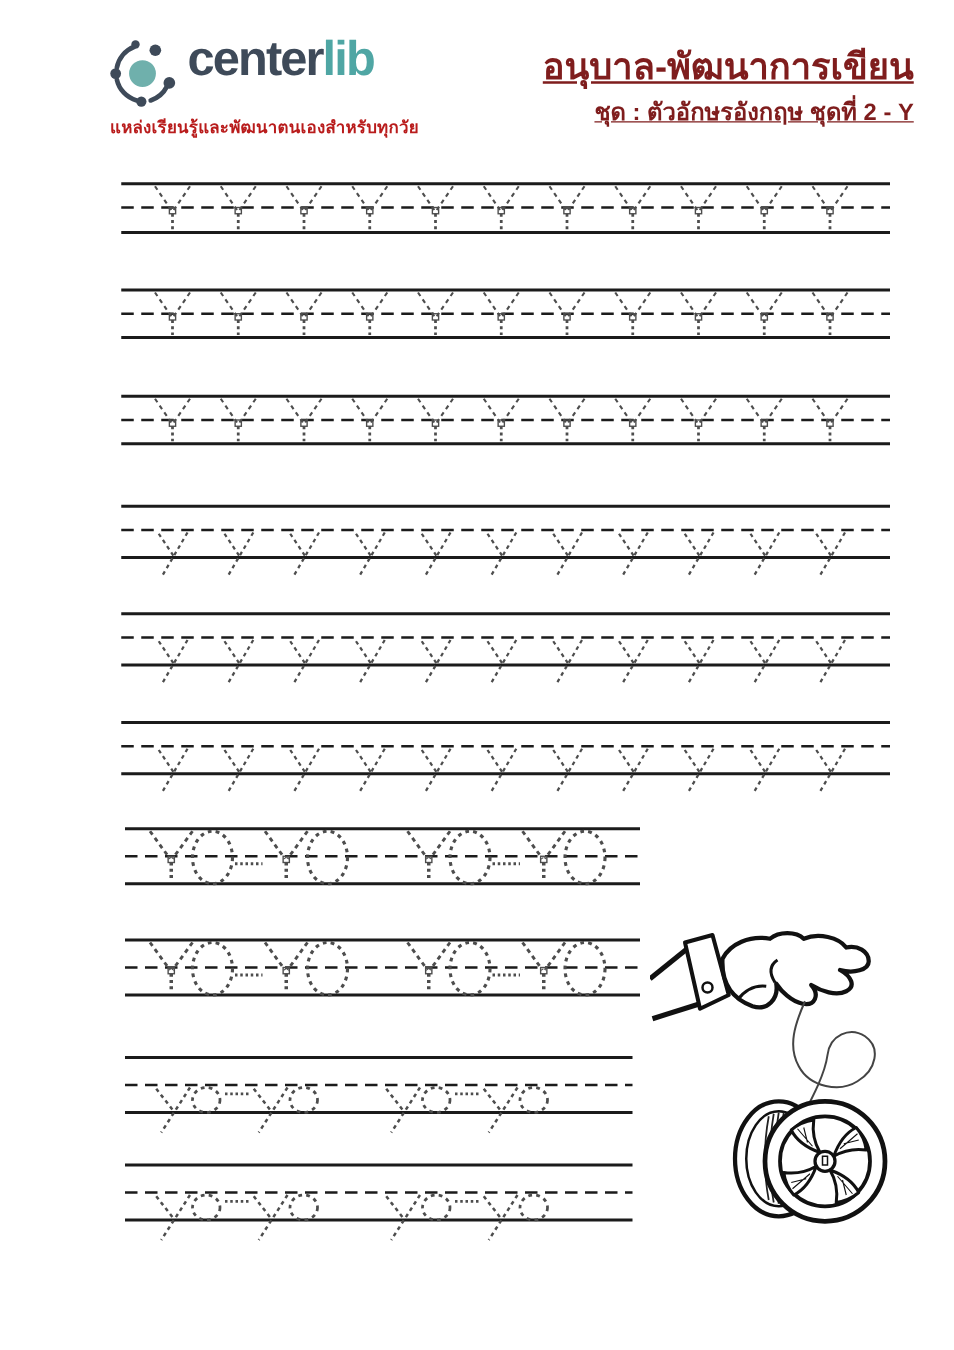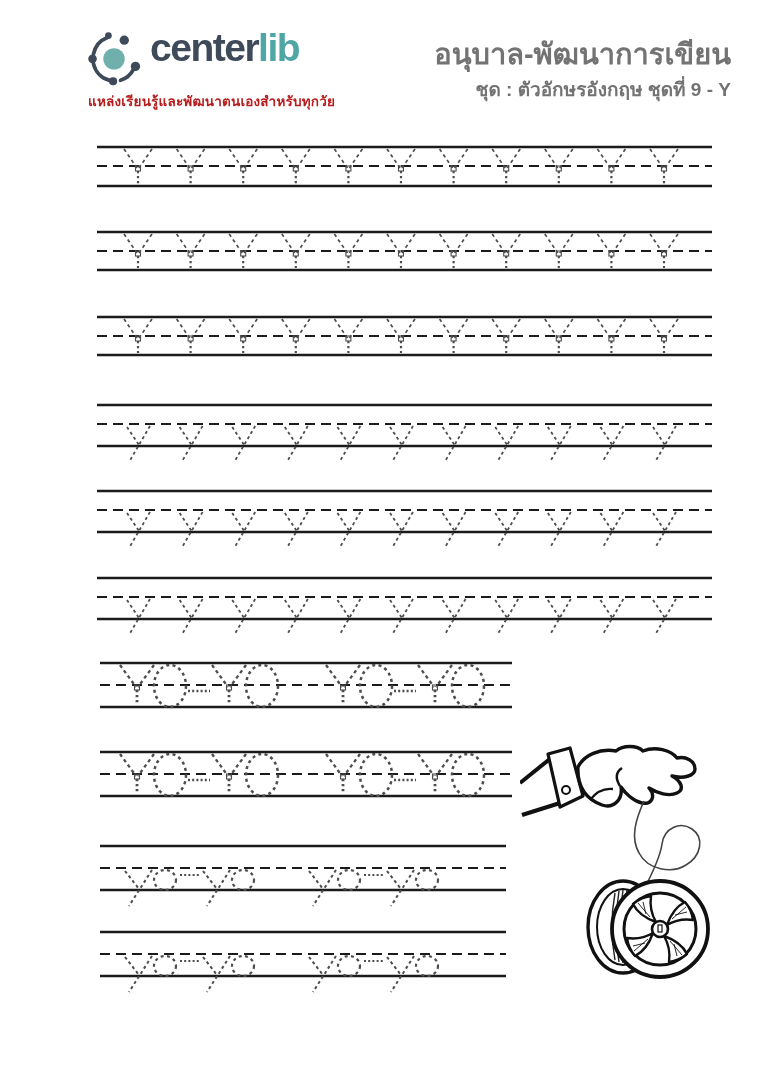--- a/index.html
+++ b/index.html
@@ -8,21 +8,21 @@
     font-family:"Liberation Sans", sans-serif;
   }
   .page{position:absolute;inset:0;}
   
   .logo-row{position:absolute;left:86px;top:28px;display:flex;align-items:flex-start;gap:8px;}
   .logo-icon{width:56px;height:58px;flex:0 0 auto;}
   .logo-text{font-size:39px;font-weight:700;letter-spacing:-1.5px;line-height:1;}
   .logo-text .primary{color:#3E4A59;}
   .logo-text .secondary{color:#4FA6A4;}
   .tagline{position:absolute;left:88px;top:90px;font-size:13.5px;font-weight:600;color:#b91c1c;letter-spacing:.2px;}
-  .titles{position:absolute;right:32px;top:38px;text-align:right;color:#737373;}
+  .titles{position:absolute;right:32px;top:38px;text-align:right;color:#7f1d1d;text-decoration:underline;}
   .title-main{font-size:29px;font-weight:700;line-height:1.15;}
   .title-sub{font-size:19px;font-weight:700;margin-top:3px;}
   
   #practice-svg{position:absolute;left:0;top:0;}
   #illustration{position:absolute;left:520px;top:743px;}
 </style>
 </head>
 <body>
 
 <div class="page">
@@ -40,21 +40,21 @@
       <circle cx="53" cy="41" r="5" fill="#3E4A59"></circle>
     </svg>
     <div class="logo-text">
       <span class="primary">center</span><span class="secondary">lib</span>
     </div>
   </div>
   <div class="tagline">แหล่งเรียนรู้และพัฒนาตนเองสำหรับทุกวัย</div>
 
   <div class="titles">
     <div class="title-main">อนุบาล-พัฒนาการเขียน</div>
-    <div class="title-sub">ชุด : ตัวอักษรอังกฤษ ชุดที่ 9 - Y</div>
+    <div class="title-sub">ชุด : ตัวอักษรอังกฤษ ชุดที่ 2 - Y</div>
   </div>
 
   <svg id="practice-svg" width="763" height="1080" viewBox="0 0 763 1080">
       <g>
         <line x1="97" y1="147" x2="712" y2="147" stroke="#1b1b1b" stroke-width="2.4"></line>
         <line x1="97" y1="166" x2="712" y2="166" stroke="#1b1b1b" stroke-width="2" stroke-dasharray="10 6"></line>
         <line x1="97" y1="186" x2="712" y2="186" stroke="#1b1b1b" stroke-width="2.4"></line>
         <g>
           <line x1="124" y1="149" x2="137" y2="168" stroke="#4d4d4d" stroke-width="1.7" stroke-dasharray="3.4 3.2"></line>
           <line x1="152" y1="149" x2="139" y2="168" stroke="#4d4d4d" stroke-width="1.7" stroke-dasharray="3.4 3.2"></line>

